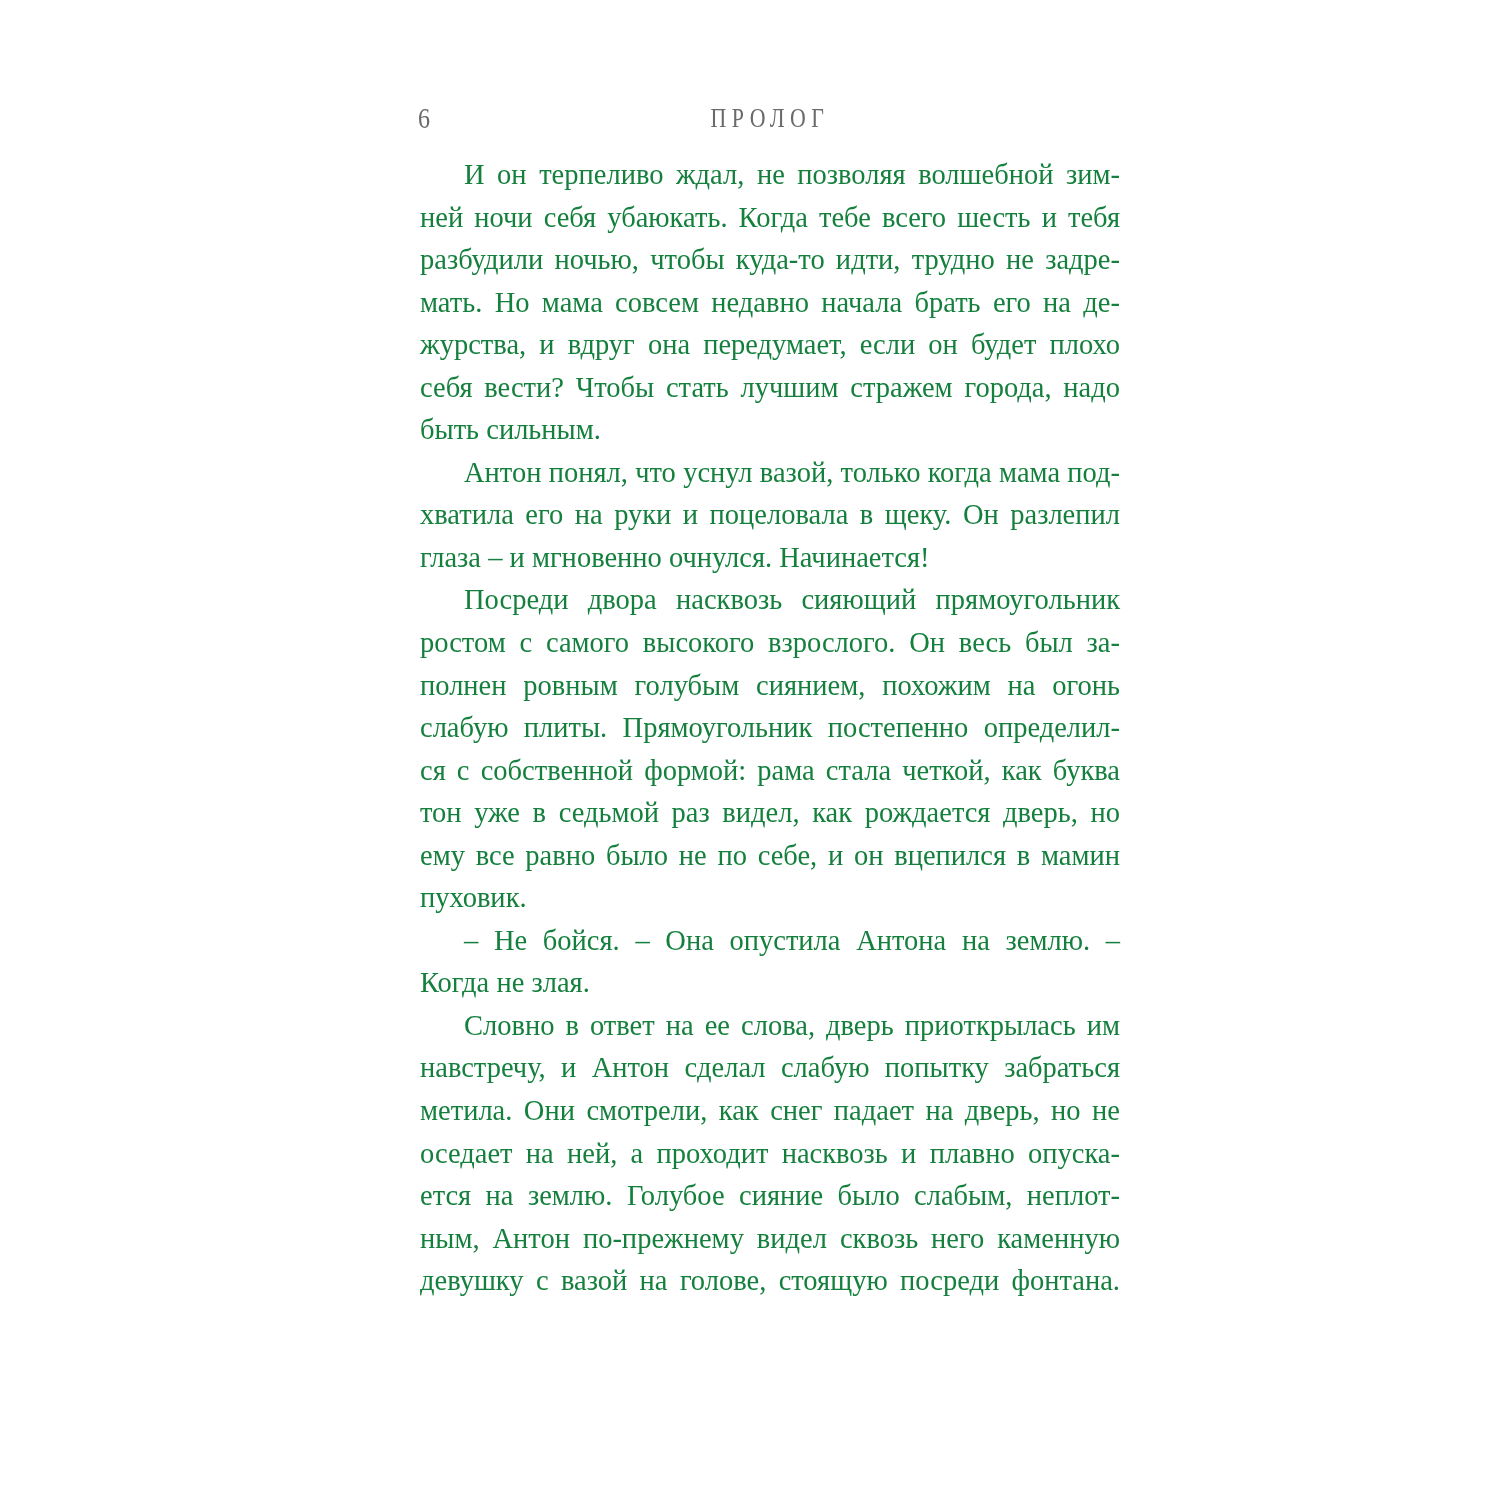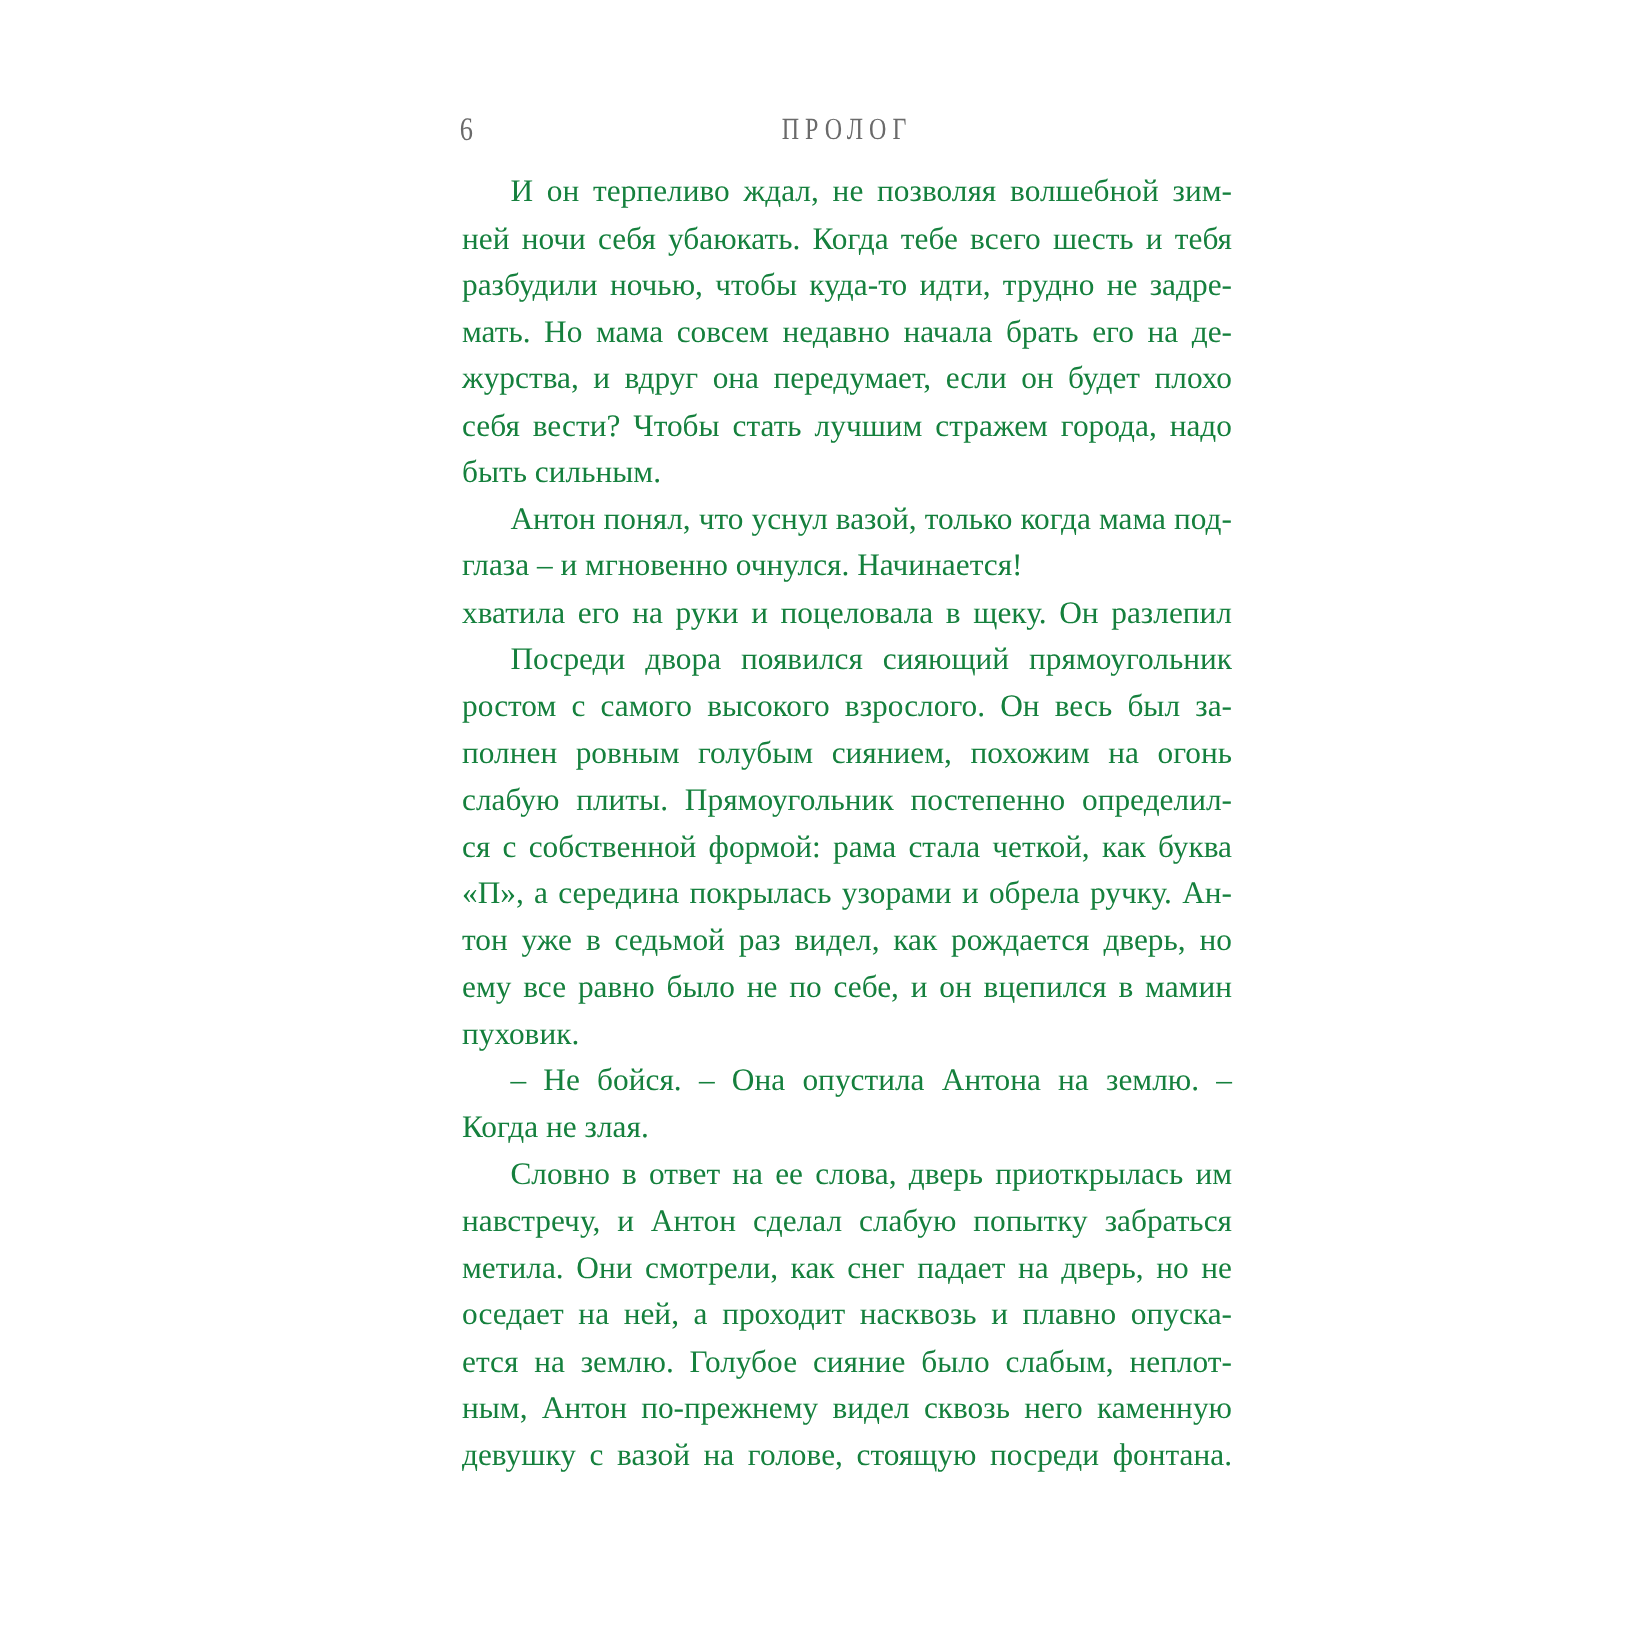--- a/index.html
+++ b/index.html
@@ -93,31 +93,30 @@
       <span class="line">ней ночи себя убаюкать. Когда тебе всего шесть и тебя</span>
       <span class="line">разбудили ночью, чтобы куда-то идти, трудно не задре-</span>
       <span class="line">мать. Но мама совсем недавно начала брать его на де-</span>
       <span class="line">журства, и вдруг она передумает, если он будет плохо</span>
       <span class="line">себя вести? Чтобы стать лучшим стражем города, надо</span>
       <span class="line last">быть сильным.</span>
     </div>
 
     <div class="paragraph">
       <span class="line indent">Антон понял, что уснул вазой, только когда мама под-</span>
+      <span class="line">хватила его на руки и поцеловала в щеку. Он разлепил</span>
       <span class="line last">глаза – и мгновенно очнулся. Начинается!</span>
-      <span class="line">хватила его на руки и поцеловала в щеку. Он разлепил</span>
     </div>
 
     <div class="paragraph">
-      <span class="line indent">Посреди двора появился сияющий прямоугольник</span>
+      <span class="line indent">Посреди двора насквозь сияющий прямоугольник</span>
       <span class="line">ростом с самого высокого взрослого. Он весь был за-</span>
       <span class="line">полнен ровным голубым сиянием, похожим на огонь</span>
       <span class="line">слабую плиты. Прямоугольник постепенно определил-</span>
       <span class="line">ся с собственной формой: рама стала четкой, как буква</span>
-      <span class="line">«П», а середина покрылась узорами и обрела ручку. Ан-</span>
       <span class="line">тон уже в седьмой раз видел, как рождается дверь, но</span>
       <span class="line">ему все равно было не по себе, и он вцепился в мамин</span>
       <span class="line last">пуховик.</span>
     </div>
 
     <div class="paragraph">
       <span class="line indent">– Не бойся. – Она опустила Антона на землю. –</span>
       <span class="line last">Когда не злая.</span>
     </div>
 

